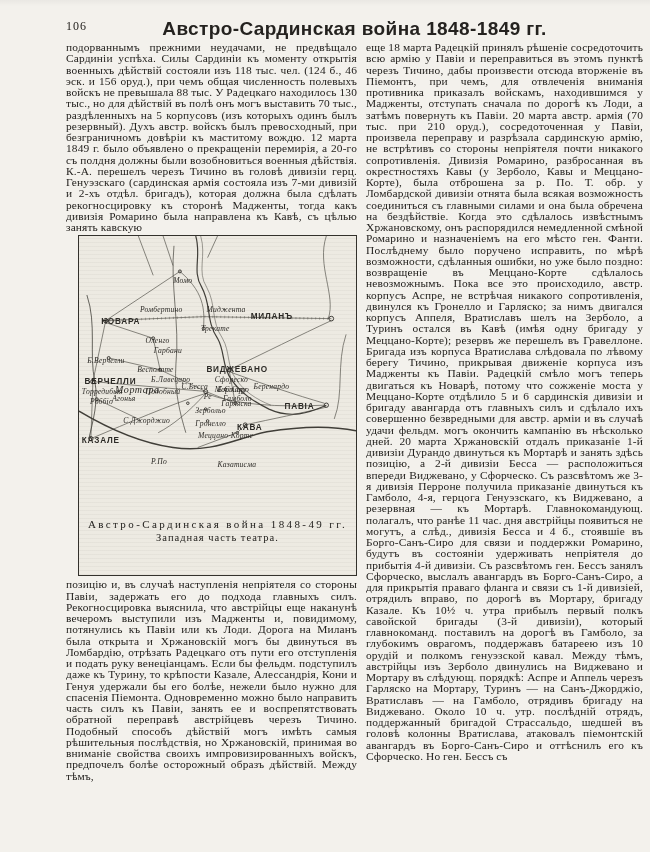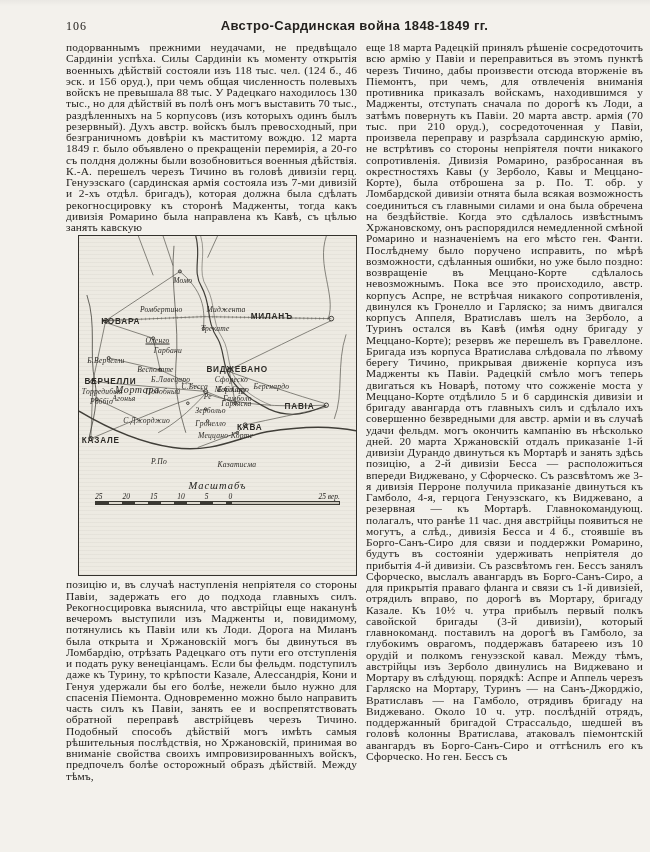--- a/index.html
+++ b/index.html
@@ -29,21 +29,21 @@
     height:16px;
     margin-bottom:8px;
   }
   .page-number{
     position:absolute;left:0;top:1px;
     font-size:12px;letter-spacing:1px;
   }
   .page-title{
     margin:0;text-align:center;
     font-family:"Liberation Sans","DejaVu Sans",sans-serif;
-    font-size:13px;font-weight:bold;letter-spacing:0.4px;
+    font-size:19px;font-weight:bold;letter-spacing:0.4px;
   }
   .columns{display:flex;gap:9px;align-items:flex-start;}
   .col-left{width:291px;}
   .col-right{width:277px;}
   .body-text{
     margin:0;
     font-size:11.4px;line-height:11.25px;
     letter-spacing:0.15px;word-spacing:-0.2px;
     text-align:justify;
     color:var(--ink);
@@ -171,21 +171,21 @@
                 <circle cx="148" cy="156" r="1.3"></circle>
             </g>
           </svg>
           <div class="map-labels">
               <span class="map-label" style="left: 34%; top: 18%;">Момо</span>
               <span class="map-label" style="left: 22%; top: 30%;">Ромбертино</span>
               <span class="map-label" style="left: 46%; top: 30%;">Миджента</span>
               <span class="map-label town" style="left: 62%; top: 33%;">МИЛАНЪ</span>
               <span class="map-label town" style="left: 8%; top: 35%;">НОВАРА</span>
               <span class="map-label" style="left: 44%; top: 38%;">Трекате</span>
-              <span class="map-label" style="left: 24%; top: 43%; text-decoration: underline;">Оленго</span>
+              <span class="map-label" style="left: 24%; top: 43%;">Оленго</span>
               <span class="map-label" style="left: 27%; top: 47%;">Гарбани</span>
               <span class="map-label" style="left: 3%; top: 51%;">Б.Верчелли</span>
               <span class="map-label" style="left: 21%; top: 55%;">Весполате</span>
               <span class="map-label town" style="left: 46%; top: 55%;">ВИДЖЕВАНО</span>
               <span class="map-label town" style="left: 2%; top: 60%;">ВЕРЧЕЛЛИ</span>
               <span class="map-label" style="left: 26%; top: 59%;">Б.Лавецаро</span>
               <span class="map-label" style="left: 49%; top: 59%;">Сфореско</span>
               <span class="map-label" style="left: 1%; top: 64%;">Торредибыя</span>
               <span class="map-label" style="left: 24%; top: 64%;">Подобный</span>
               <span class="map-label" style="left: 49%; top: 63%;">Мортару</span>
@@ -203,38 +203,25 @@
               <span class="map-label" style="left: 16%; top: 76%;">С.Джорджио</span>
               <span class="map-label" style="left: 42%; top: 77%;">Гронелло</span>
               <span class="map-label town" style="left: 57%; top: 79%;">КАВА</span>
               <span class="map-label town" style="left: 1%; top: 84%;">КАЗАЛЕ</span>
               <span class="map-label" style="left: 43%; top: 82%;">Меццано-Корте</span>
               <span class="map-label" style="left: 26%; top: 93%;">Р.По</span>
               <span class="map-label" style="left: 50%; top: 94%;">Казатисма</span>
             </div>
         </div>
 
-        <div class="map-scale">
-          <div class="scale-title">Масштабъ</div>
-          <div class="scale-row">
-            <div class="scale-ticks">
-                <span>25</span>
-                <span>20</span>
-                <span>15</span>
-                <span>10</span>
-                <span>5</span>
-                <span>0</span>
-              </div>
-            <span class="scale-unit">25 вер.</span>
-          </div>
-          <div class="scale-bar">
-              <i class="fill"></i>
-            </div>
-        </div>
-
+
+        <figcaption class="map-caption">
+          <div class="cap1">Австро-Сардинская война 1848-49 гг.</div>
+          <div class="cap2">Западная часть театра.</div>
+        </figcaption>
       </figure>
 
       <p class="body-text">позицію и, въ случаѣ наступленія непріятеля со стороны Павіи, задержать его до подхода главныхъ силъ. Рекогносцировка выяснила, что австрійцы еще наканунѣ вечеромъ выступили изъ Мадженты и, повидимому, потянулись къ Павіи или къ Лоди. Дорога на Миланъ была открыта и Хржановскій могъ бы двинуться въ Ломбардію, отрѣзать Радецкаго отъ пути его отступленія и подать руку венеціанцамъ. Если бы фельдм. подступилъ даже къ Турину, то крѣпости Казале, Алессандрія, Кони и Генуя удержали бы его болѣе, нежели было нужно для спасенія Піемонта. Одновременно можно было направить часть силъ къ Павіи, занять ее и воспрепятствовать обратной переправѣ австрійцевъ черезъ Тичино. Подобный способъ дѣйствій могъ имѣть самыя рѣшительныя послѣдствія, но Хржановскій, принимая во вниманіе свойства своихъ импровизированныхъ войскъ, предпочелъ болѣе осторожный образъ дѣйствій. Между тѣмъ,</p>
     </div>
 
     <div class="col col-right">
       <p class="body-text">еще 18 марта Радецкій принялъ рѣшеніе сосредоточить всю армію у Павіи и переправиться въ этомъ пунктѣ черезъ Тичино, дабы произвести отсюда вторженіе въ Піемонтъ, при чемъ, для отвлеченія вниманія противника приказалъ войскамъ, находившимся у Мадженты, отступать сначала по дорогѣ къ Лоди, а затѣмъ повернуть къ Павіи. 20 марта австр. армія (70 тыс. при 210 оруд.), сосредоточенная у Павіи, произвела переправу и разрѣзала сардинскую армію, не встрѣтивъ со стороны непріятеля почти никакого сопротивленія. Дивизія Ромарино, разбросанная въ окрестностяхъ Кавы (у Зерболо, Кавы и Меццано-Корте), была отброшена за р. По. Т. обр. у Ломбардской дивизіи отнята была всякая возможность соединиться съ главными силами и она была обречена на бездѣйствіе. Когда это сдѣлалось извѣстнымъ Хржановскому, онъ распорядился немедленной смѣной Ромарино и назначеніемъ на его мѣсто ген. Фанти. Послѣднему было поручено исправить, по мѣрѣ возможности, сдѣланныя ошибки, но уже было поздно: возвращеніе въ Меццано-Корте сдѣлалось невозможнымъ. Пока все это происходило, австр. корпусъ Аспре, не встрѣчая никакого сопротивленія, двинулся къ Гронелло и Гарляско; за нимъ двигался корпусъ Аппеля, Вратиславъ шелъ на Зерболо, а Туринъ остался въ Кавѣ (имѣя одну бригаду у Меццано-Корте); резервъ же перешелъ въ Гравеллоне. Бригада изъ корпуса Вратислава слѣдовала по лѣвому берегу Тичино, прикрывая движеніе корпуса изъ Мадженты къ Павіи. Радецкій смѣло могъ теперь двигаться къ Новарѣ, потому что сожженіе моста у Меццано-Корте отдѣлило 5 и 6 сардинскія дивизіи и бригаду авангарда отъ главныхъ силъ и сдѣлало ихъ совершенно безвредными для австр. арміи и въ случаѣ удачи фельдм. могъ окончить кампанію въ нѣсколько дней. 20 марта Хржановскій отдалъ приказаніе 1-й дивизіи Дурандо двинуться къ Мортарѣ и занять здѣсь позицію, а 2-й дивизіи Бесса — расположиться впереди Виджевано, у Сфорческо. Съ разсвѣтомъ же 3-я дивизія Перроне получила приказаніе двинуться къ Гамболо, 4-я, герцога Генуэзскаго, къ Виджевано, а резервная — къ Мортарѣ. Главнокомандующ. полагалъ, что ранѣе 11 час. дня австрійцы появиться не могутъ, а слѣд., дивизія Бесса и 4 б., стоявшіе въ Борго-Санъ-Сиро для связи и поддержки Ромарино, будутъ въ состояніи удерживать непріятеля до прибытія 4-й дивизіи. Съ разсвѣтомъ ген. Бессъ занялъ Сфорческо, выслалъ авангардъ въ Борго-Санъ-Сиро, а для прикрытія праваго фланга и связи съ 1-й дивизіей, отрядилъ вправо, по дорогѣ въ Мортару, бригаду Казале. Къ 10½ ч. утра прибылъ первый полкъ савойской бригады (3-й дивизіи), который главнокоманд. поставилъ на дорогѣ въ Гамболо, за глубокимъ оврагомъ, поддержавъ батареею изъ 10 орудій и полкомъ генуэзской кавал. Между тѣмъ, австрійцы изъ Зерболо двинулись на Виджевано и Мортару въ слѣдующ. порядкѣ: Аспре и Аппель черезъ Гарляско на Мортару, Туринъ — на Санъ-Джорджіо, Вратиславъ — на Гамболо, отрядивъ бригаду на Виджевано. Около 10 ч. утр. послѣдній отрядъ, поддержанный бригадой Страссальдо, шедшей въ головѣ колонны Вратислава, атаковалъ піемонтскій авангардъ въ Борго-Санъ-Сиро и оттѣснилъ его къ Сфорческо. Но ген. Бессъ съ</p>
     </div>
 
   </div>

